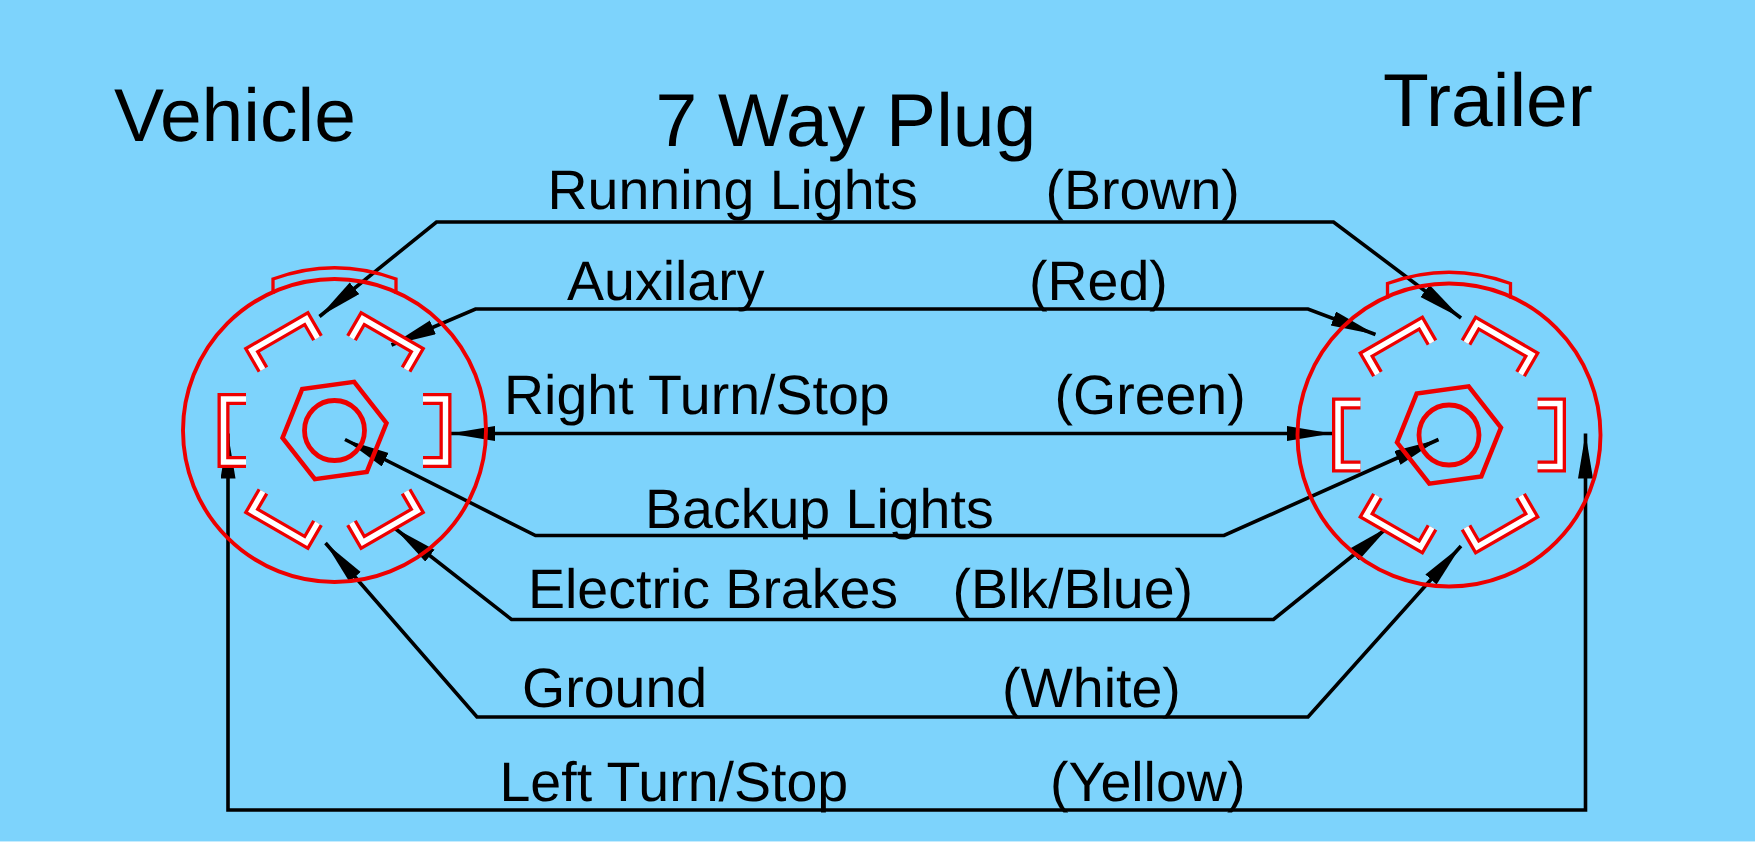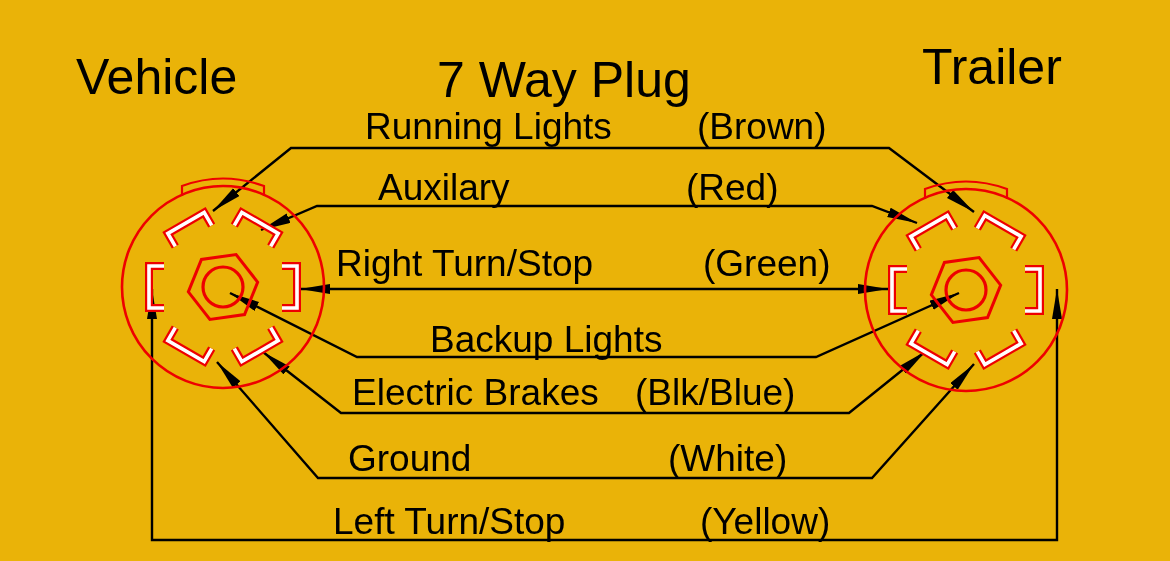--- a/index.html
+++ b/index.html
@@ -1,16 +1,16 @@
 <!DOCTYPE html>
 <html><head>
 <meta charset="utf-8">
 <style>
   html,body{margin:0;padding:0;background:#ffffff;}
-  .stage{position:relative;width:1170px;height:561px;background:#eab308;overflow:hidden;}
+  .stage{position:relative;width:1170px;height:561px;background:#7dd3fc;overflow:hidden;}
   svg{display:block;}
   text{font-family:"Liberation Sans","DejaVu Sans",sans-serif;fill:#000000;}
   .heading{font-size:50px;}
   .label{font-size:37px;}
   .wire{fill:none;stroke:#000000;stroke-width:2.4;stroke-linejoin:miter;}
   .redline{fill:none;stroke:#ee0000;}
   .blade-outer{fill:none;stroke:#ee0000;stroke-width:8;stroke-linejoin:miter;}
   .blade-inner{fill:none;stroke:#ffffff;stroke-width:3.6;stroke-linejoin:miter;}
 </style>
 </head>

